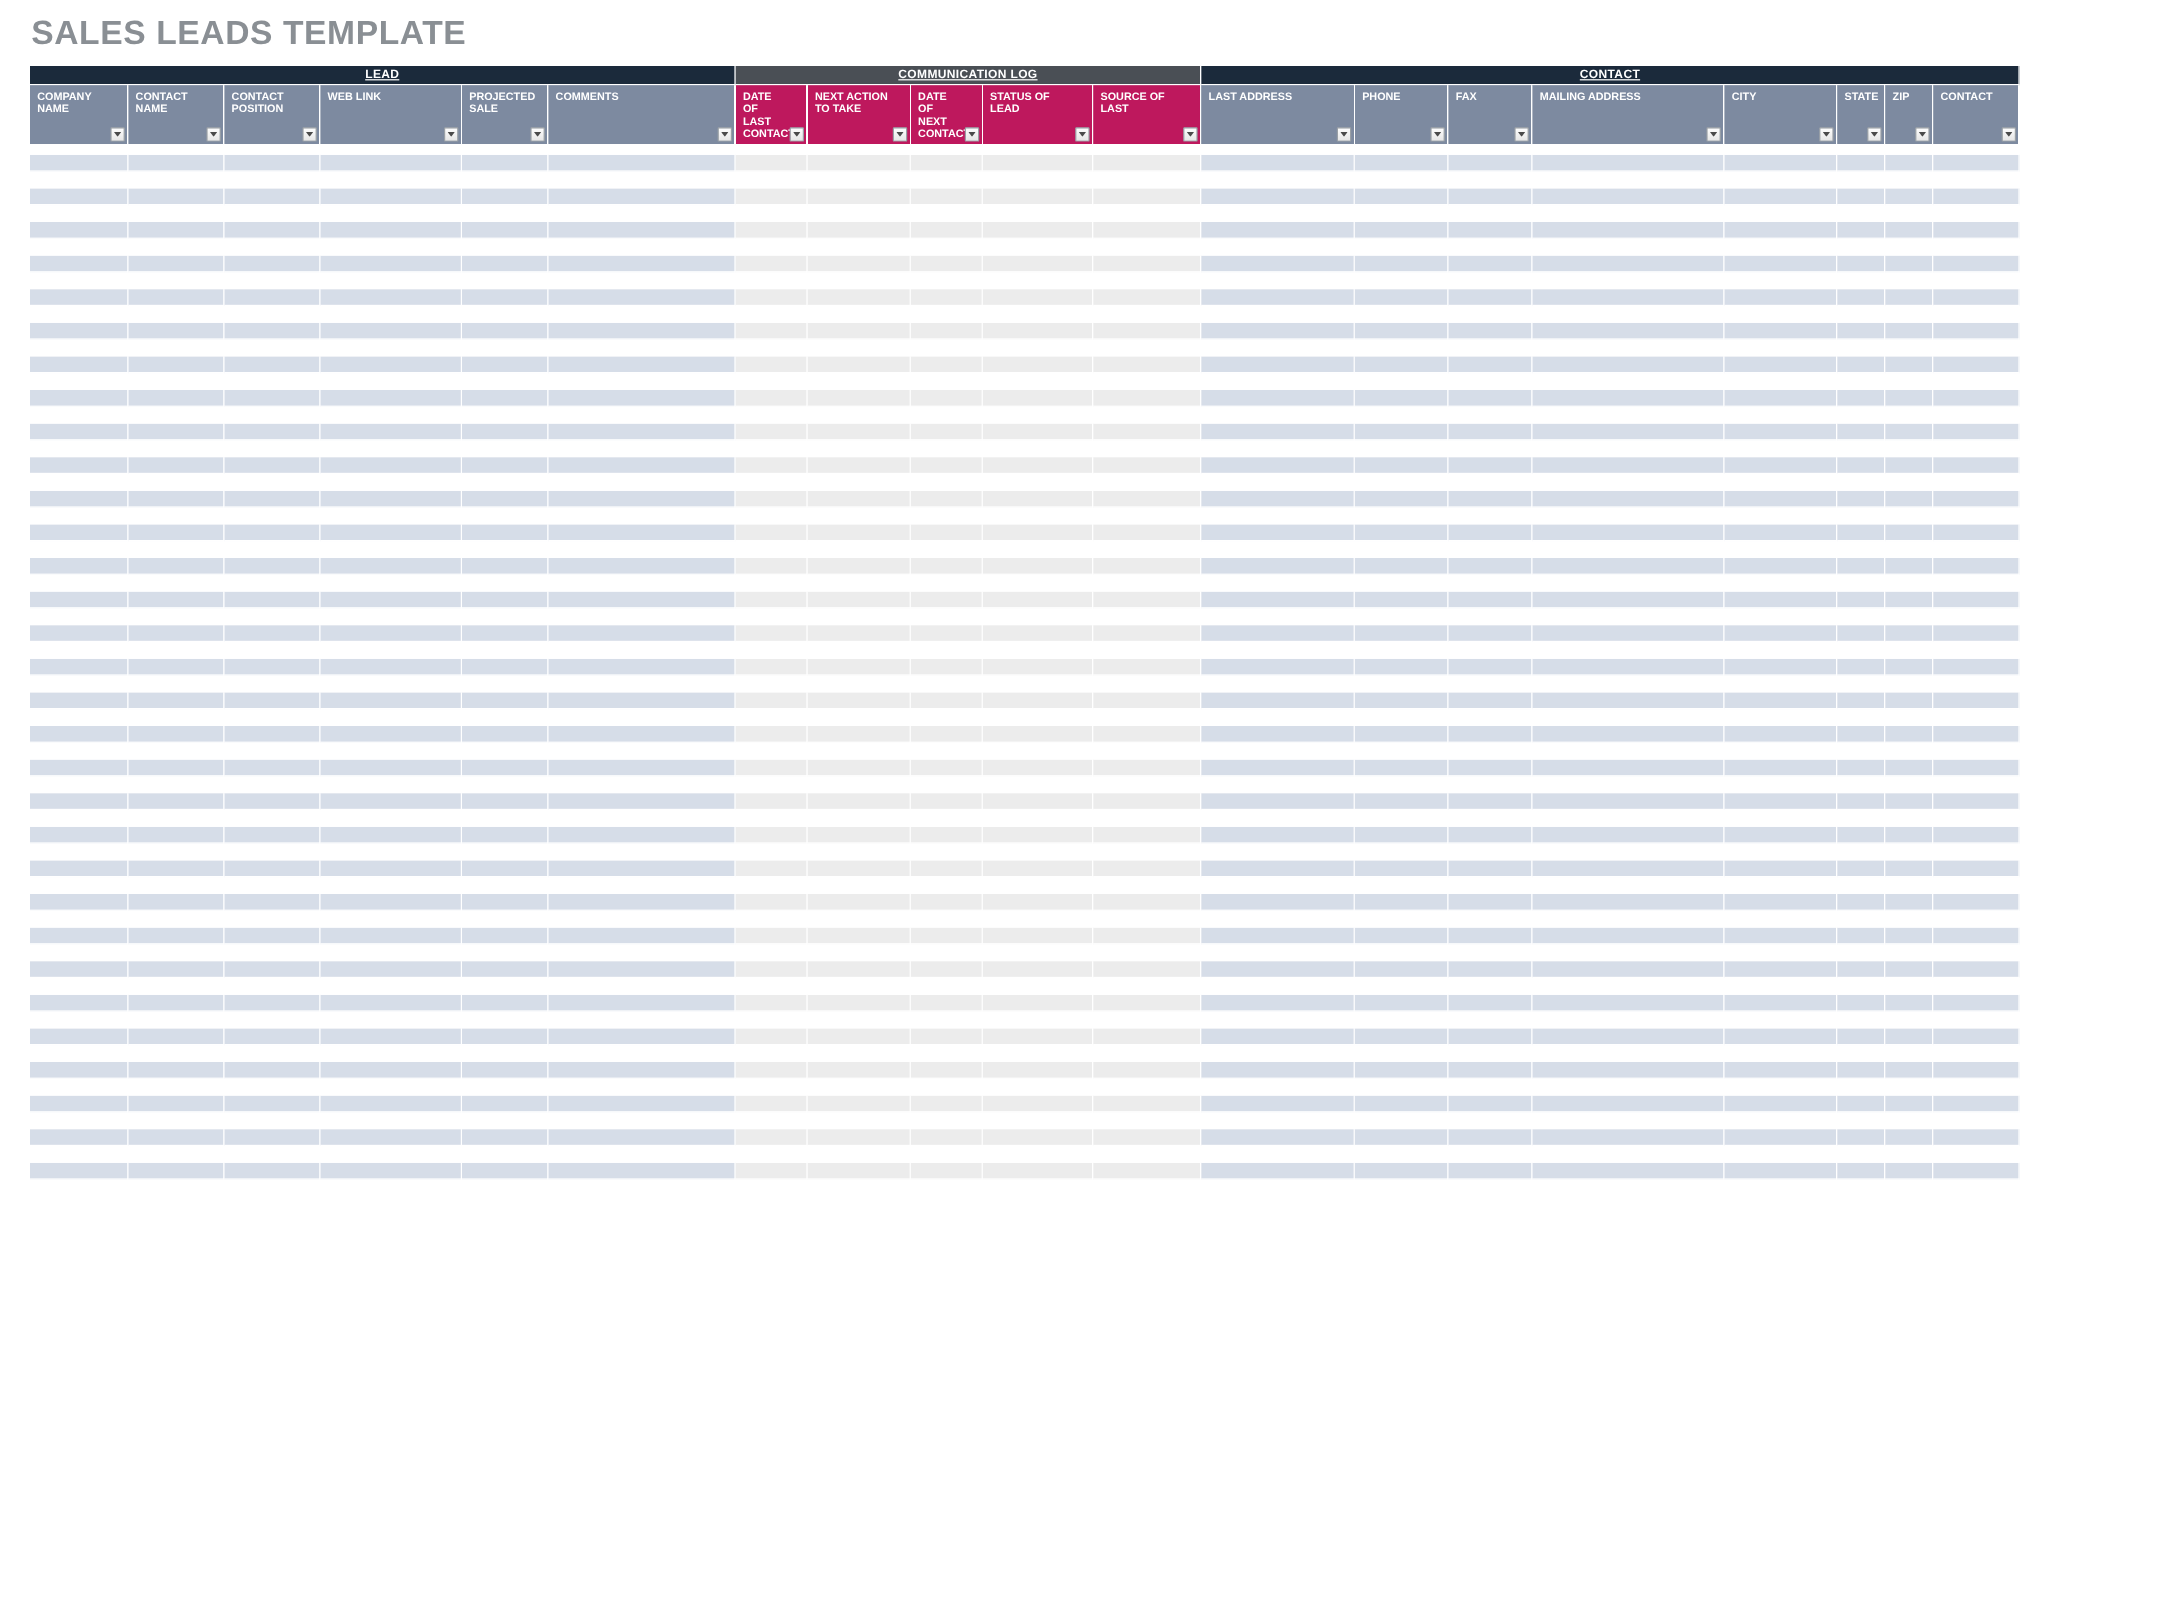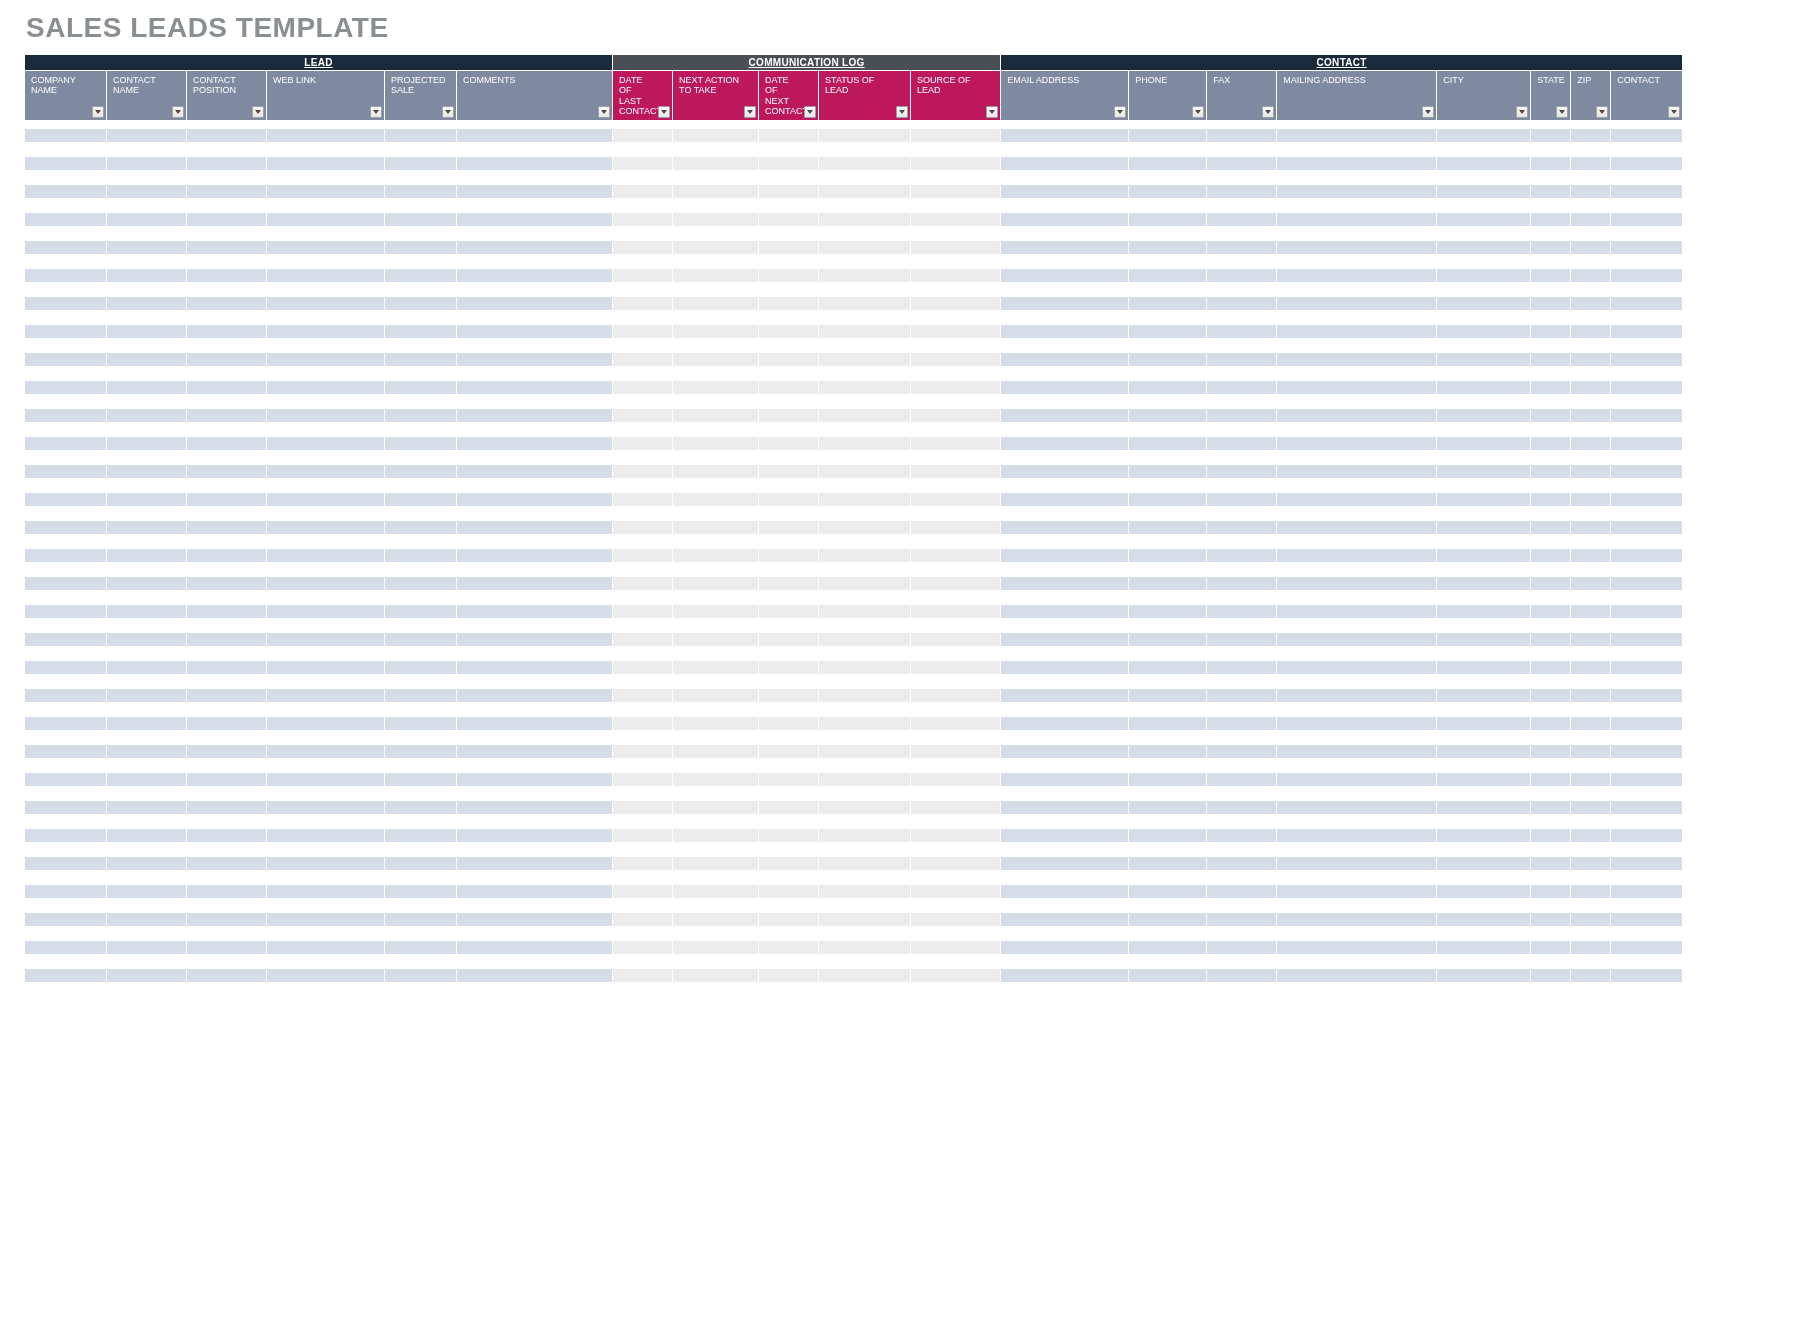--- a/index.html
+++ b/index.html
@@ -41,21 +41,21 @@
   }
   .grp-lead    { background: #1b2a3b; }
   .grp-comm    { background: #4a4f55; margin-left: 47px; }
   .grp-contact { background: #1b2a3b; margin-left: 24px; }
 
   
   tr.col-row th {
     position: relative;
     color: #ffffff;
     font-size: 9px;
-    font-weight: 400;
+    font-weight: 700;
     text-align: left;
     vertical-align: top;
     padding: 4px 16px 4px 6px;
     height: 40px;
     line-height: 1.15;
     margin-left: 48px;
   }
   .hdr-lead    { background: #7d8aa0; }
   .hdr-comm    { background: #be185d; }
   .hdr-contact { background: #7d8aa0; }
@@ -190,26 +190,26 @@
           <th class="hdr-comm"><span>DATE OF NEXT CONTACT</span><div class="filter-btn">
               <svg width="6" height="4" viewBox="0 0 6 4">
                 <polygon points="0,0 6,0 3,4" fill="#4a4a4a"></polygon>
               </svg>
             </div></th>
           <th class="hdr-comm"><span>STATUS OF LEAD</span><div class="filter-btn">
               <svg width="6" height="4" viewBox="0 0 6 4">
                 <polygon points="0,0 6,0 3,4" fill="#4a4a4a"></polygon>
               </svg>
             </div></th>
-          <th class="hdr-comm"><span>SOURCE OF LEAD</span><div class="filter-btn">
-              <svg width="6" height="4" viewBox="0 0 6 4">
-                <polygon points="0,0 6,0 3,4" fill="#4a4a4a"></polygon>
-              </svg>
-            </div></th>
-          <th class="hdr-contact"><span>EMAIL ADDRESS</span><div class="filter-btn">
+          <th class="hdr-comm"><span>SOURCE OF LAST</span><div class="filter-btn">
+              <svg width="6" height="4" viewBox="0 0 6 4">
+                <polygon points="0,0 6,0 3,4" fill="#4a4a4a"></polygon>
+              </svg>
+            </div></th>
+          <th class="hdr-contact"><span>LAST ADDRESS</span><div class="filter-btn">
               <svg width="6" height="4" viewBox="0 0 6 4">
                 <polygon points="0,0 6,0 3,4" fill="#4a4a4a"></polygon>
               </svg>
             </div></th>
           <th class="hdr-contact"><span>PHONE</span><div class="filter-btn">
               <svg width="6" height="4" viewBox="0 0 6 4">
                 <polygon points="0,0 6,0 3,4" fill="#4a4a4a"></polygon>
               </svg>
             </div></th>
           <th class="hdr-contact"><span>FAX</span><div class="filter-btn">

